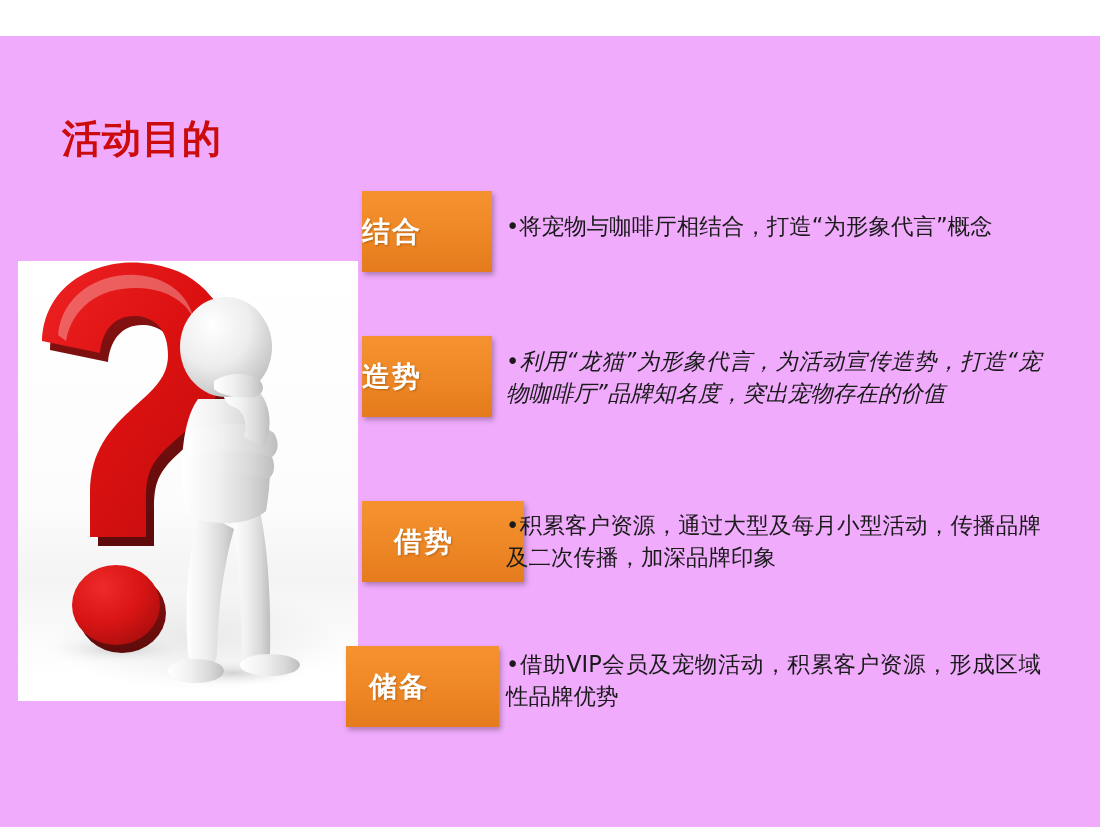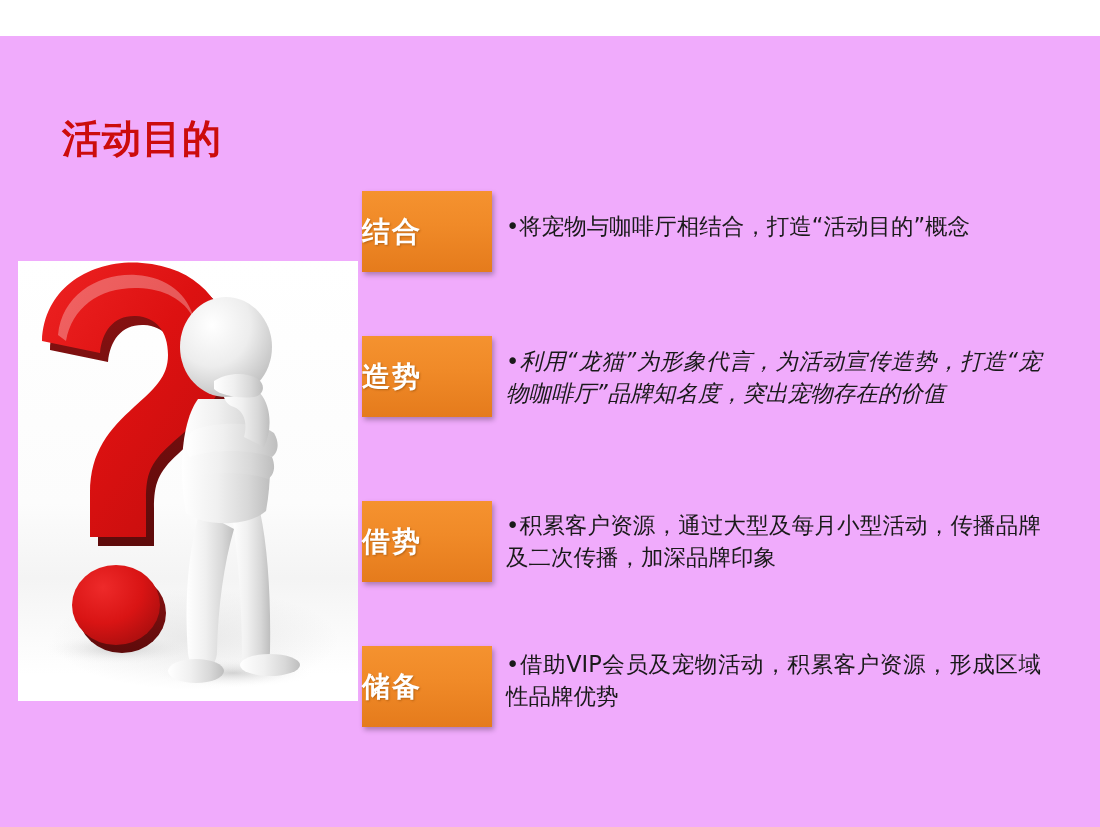--- a/index.html
+++ b/index.html
@@ -88,24 +88,24 @@
     text-align: justify;
     text-justify: inter-ideograph;
   }
 
   .row-1 .label-box { left: 362px; top: 155px; }
   .row-1 .body-text { top: 175px; }
 
   .row-2 .label-box { left: 362px; top: 300px; }
   .row-2 .body-text { top: 310px; font-style: italic; }
 
-  .row-3 .label-box { left: 362px; top: 465px; }
+  .row-3 .label-box { left: 362px; top: 465px; padding-left: 32px; }
   .row-3 .body-text { top: 474px; }
 
-  .row-4 .label-box { left: 362px; top: 610px; }
+  .row-4 .label-box { left: 346px; top: 610px; padding-left: 23px; }
   .row-4 .body-text { top: 613px; }
 </style>
 </head>
 <body>
 
 <div class="slide">
 
   <div class="slide-title">活动目的</div>
 
   <div class="illustration">
@@ -201,21 +201,21 @@
                  C 248 124 246 134 236 136
                  C 220 138 202 134 196 128 Z" fill="url(#bodyGrey)"></path>
       </g>
     </svg>
   </div>
 
   <div class="row row-1">
     <div class="label-box">
       <span class="label-text">结合</span>
     </div>
-    <div class="body-text">•将宠物与咖啡厅相结合，打造“活动目的”概念</div>
+    <div class="body-text">•将宠物与咖啡厅相结合，打造“为形象代言”概念</div>
   </div>
 
   <div class="row row-2">
     <div class="label-box">
       <span class="label-text">造势</span>
     </div>
     <div class="body-text">•利用“龙猫”为形象代言，为活动宣传造势，打造“宠物咖啡厅”品牌知名度，突出宠物存在的价值</div>
   </div>
 
   <div class="row row-3">

